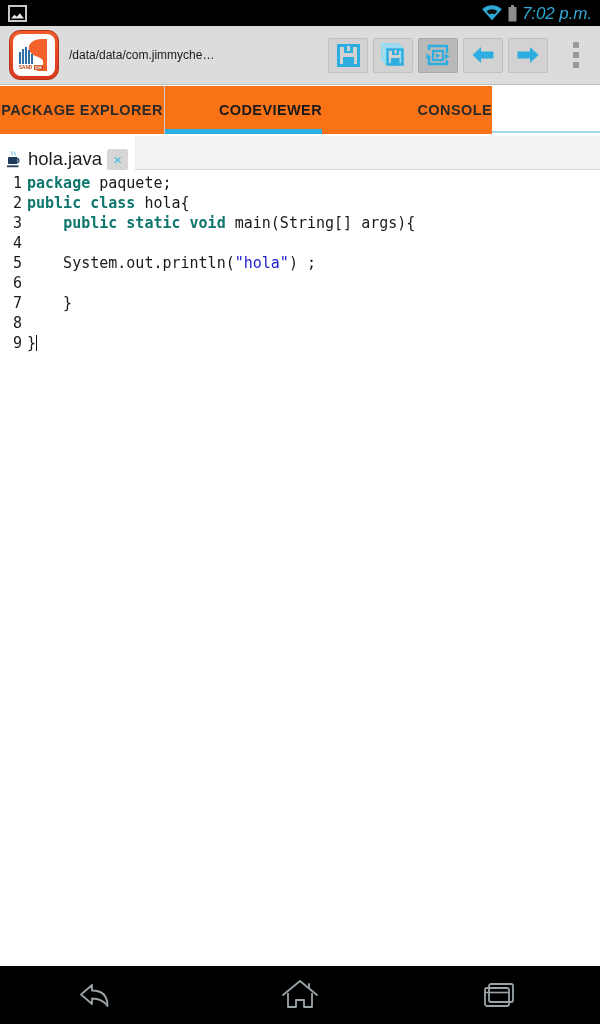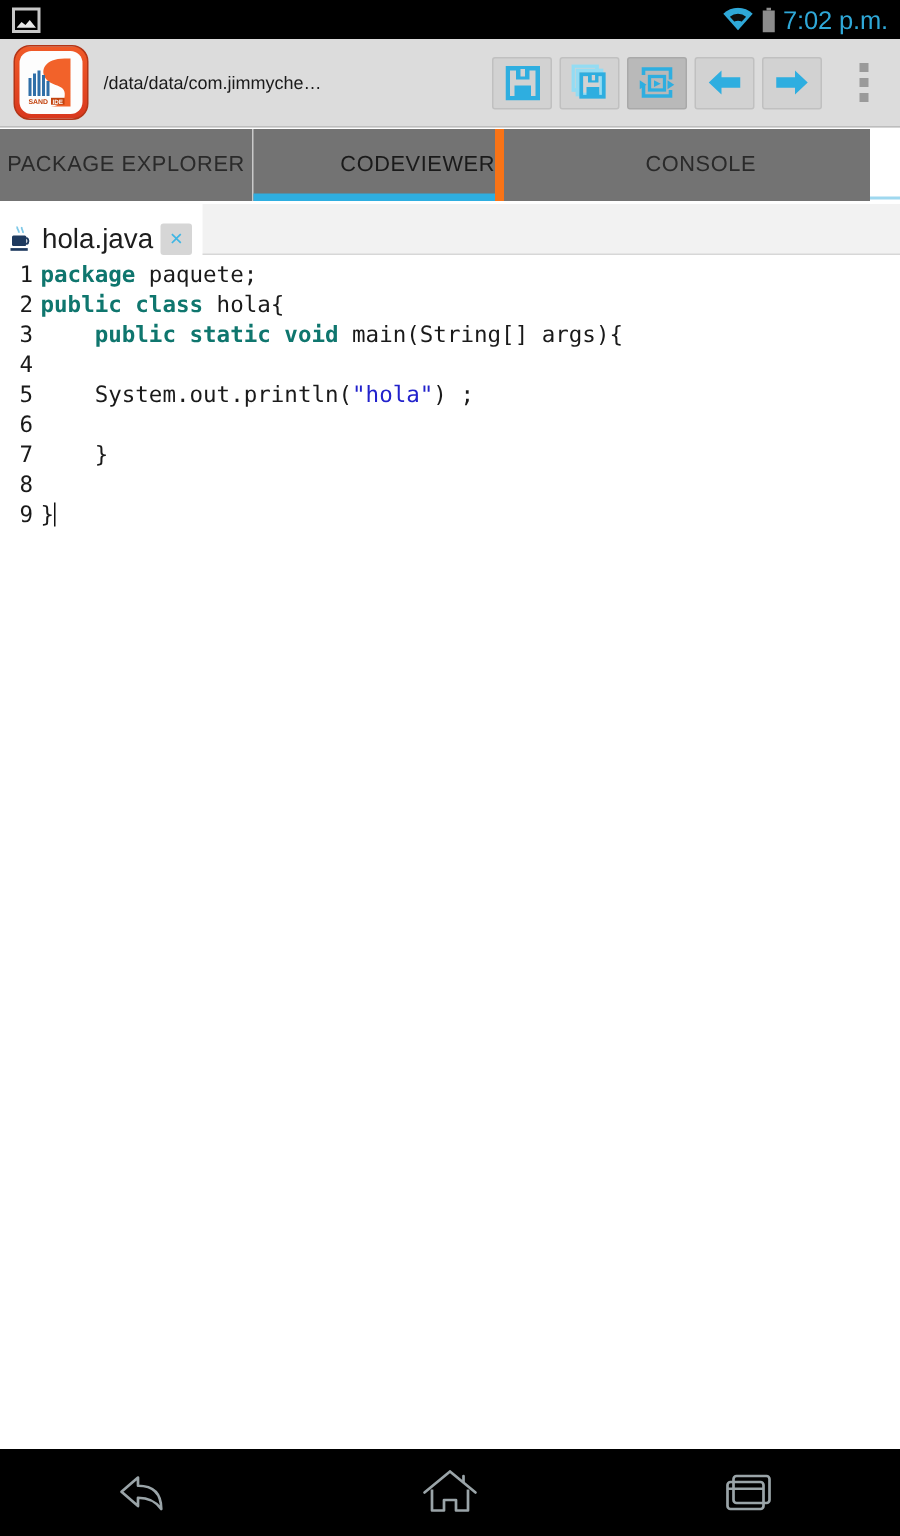--- a/index.html
+++ b/index.html
@@ -26,20 +26,21 @@
     position: absolute;
     top: 0; left: 0;
     width: 600px;
     height: 26px;
     background: #000000;
     display: flex;
     align-items: center;
     justify-content: space-between;
     padding: 0 8px;
     box-sizing: border-box;
+    font-style: italic;
   }
   .status-left { display: flex; align-items: center; gap: 6px; }
   .status-right { display: flex; align-items: center; gap: 5px; }
   .img-notif {
     width: 19px; height: 17px;
     border: 2px solid #c8c8c8;
     background: #000;
     position: relative;
     box-sizing: border-box;
   }
@@ -122,25 +123,26 @@
     justify-content: center;
     gap: 4px;
     flex: 0 0 auto;
   }
   .odot { width: 6px; height: 6px; background: #9a9a9a; }
 
   
   .tabbar {
     position: absolute;
     top: 86px; left: 0;
-    width: 580px;
+    width: 492px;
     height: 48px;
-    background: #737373;
-    display: flex;
-    box-sizing: border-box;
+    background: #f97316;
+    display: flex;
+    box-sizing: border-box;
+    font-weight: bold;
   }
   .tab {
     height: 48px;
     display: flex;
     align-items: center;
     justify-content: center;
     font-size: 14.5px;
     letter-spacing: 0.4px;
     color: #2a2a2a;
     box-sizing: border-box;

